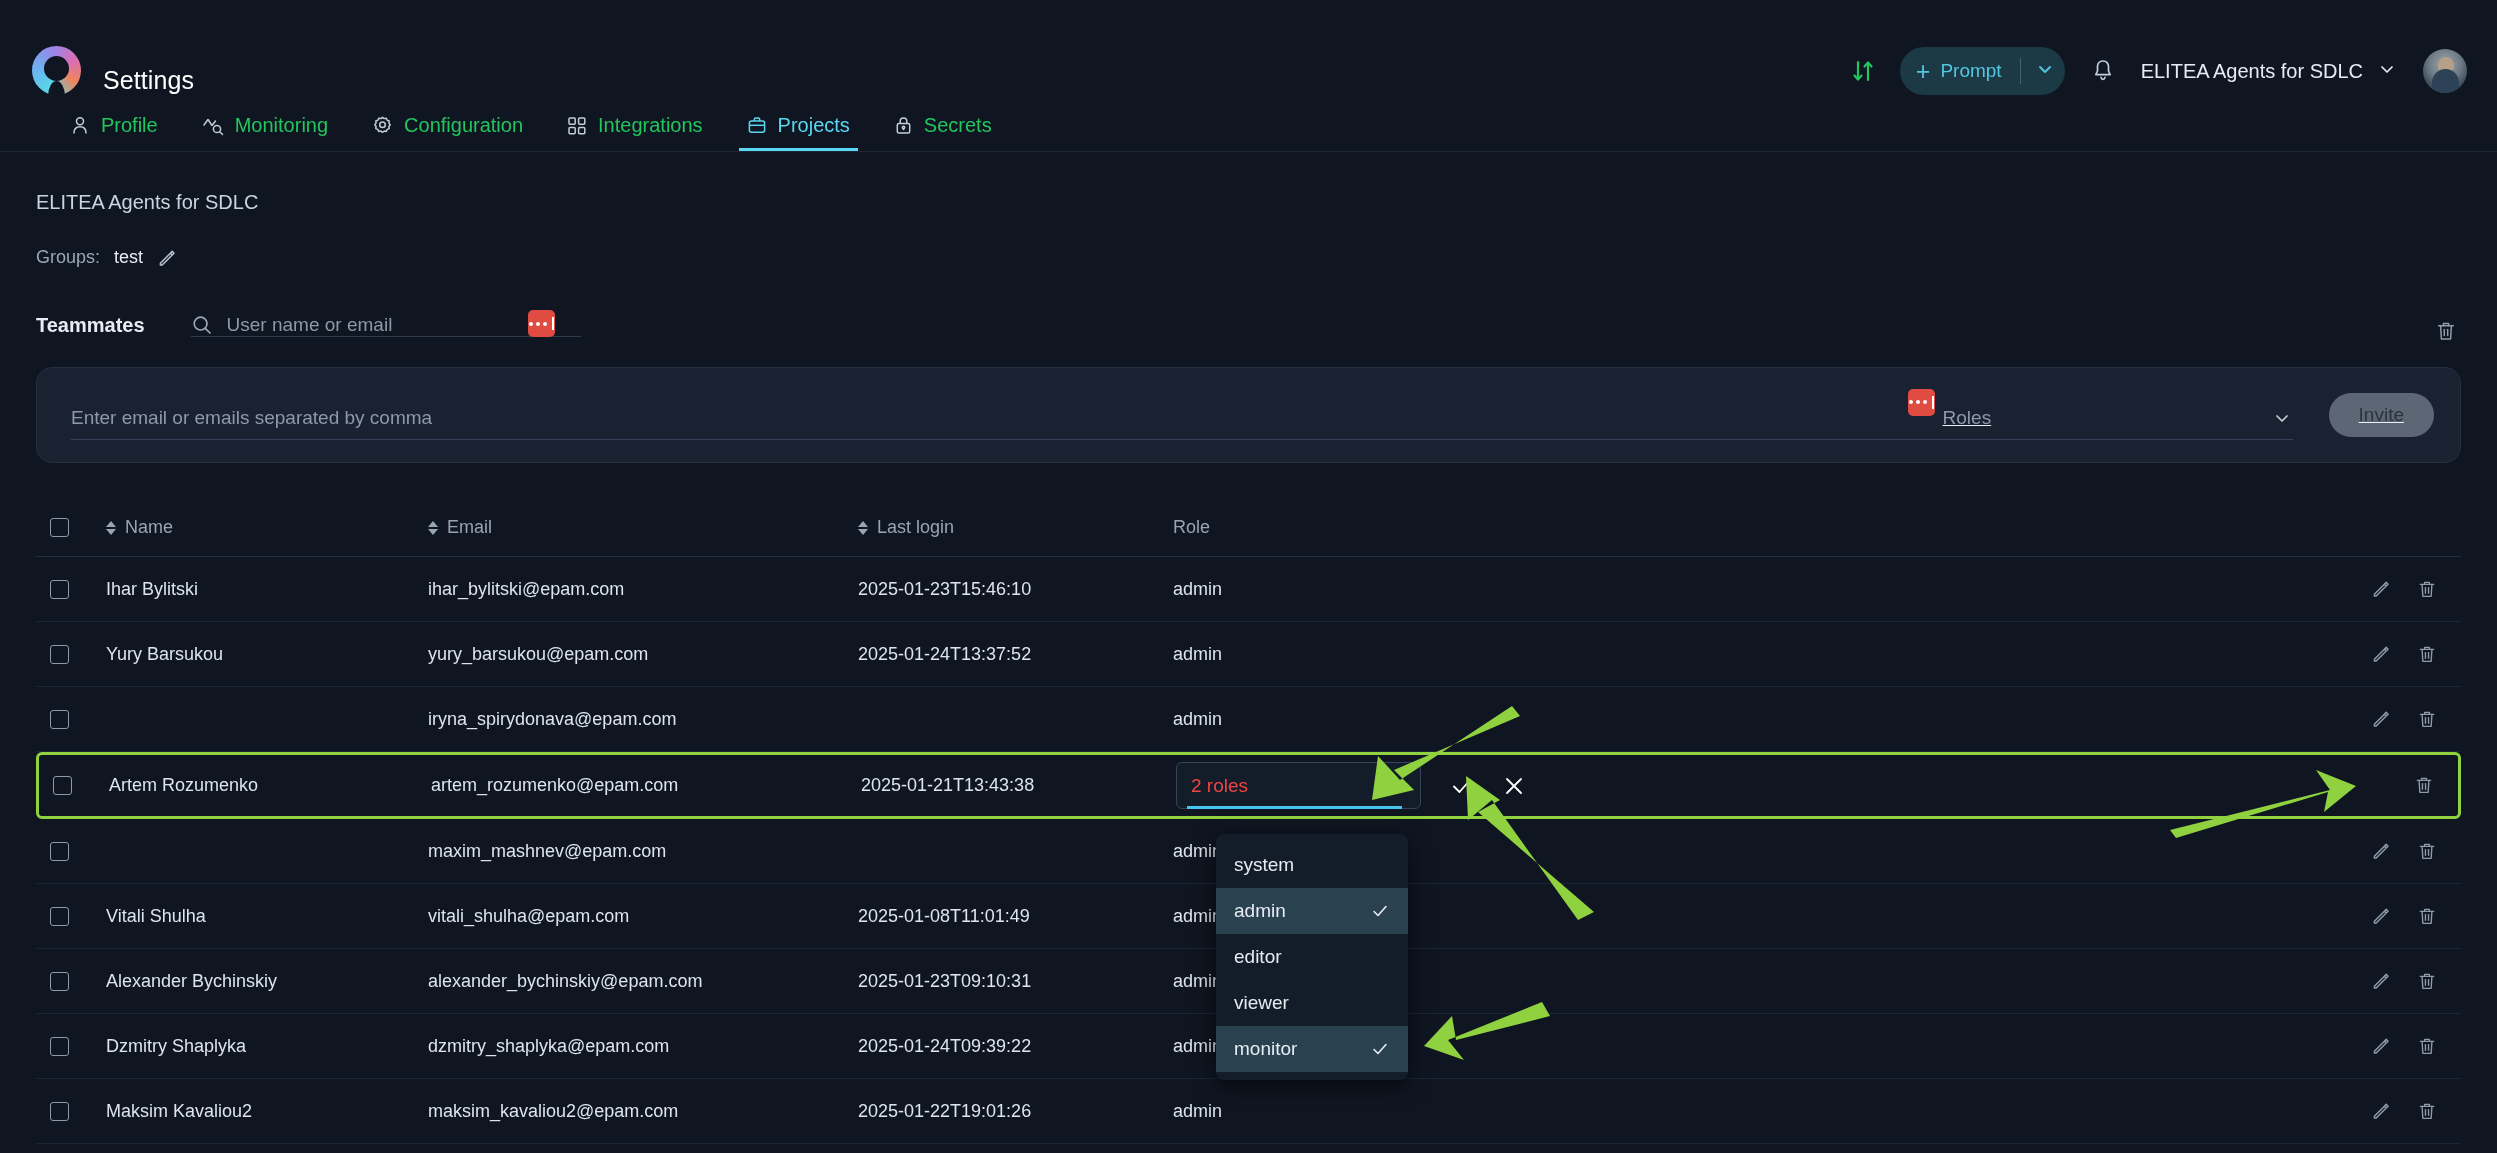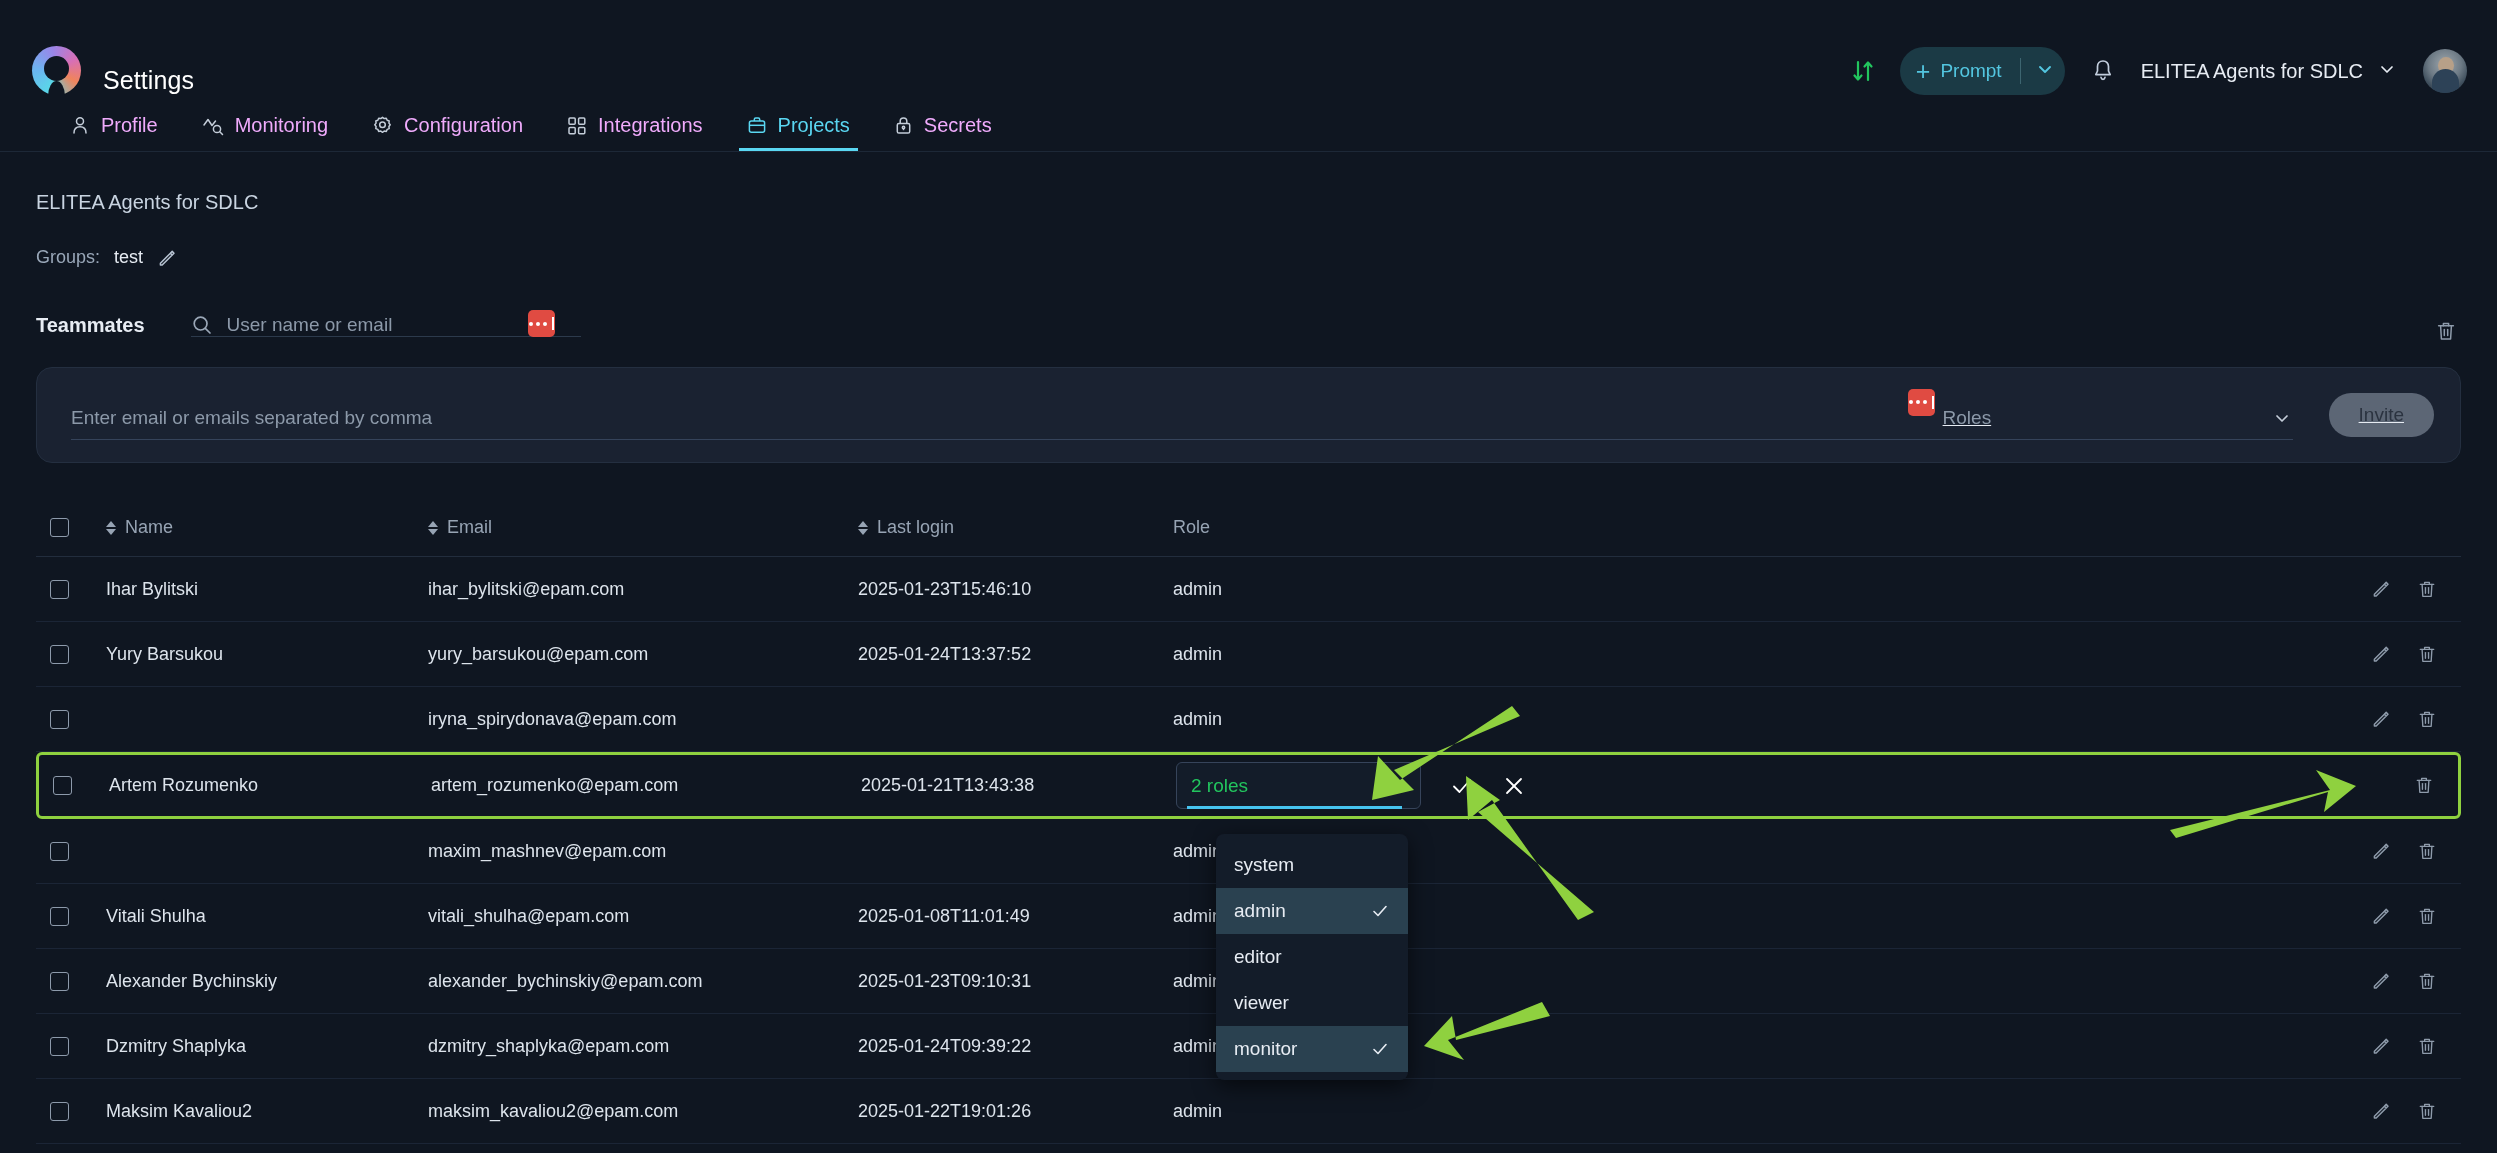--- a/index.html
+++ b/index.html
@@ -55,21 +55,21 @@
   }
   .avatar::before{
     content:""; position:absolute; left:15px; top:8px; width:16px; height:17px;
     border-radius:50%; background:#b7a088;
   }
 
   
   .tabs { display:flex; align-items:flex-end; gap:0; padding-left: 48px; height: 56px; background:#0f1621;}
   .tab {
     display:flex; align-items:center; gap:11px; padding: 0 22px 14px 22px;
-    font-size: 20px; color:#f0abfc; cursor:pointer; position:relative;
+    font-size: 20px; color:#22c55e; cursor:pointer; position:relative;
   }
   .tab.active { color:#5ad7f2; }
   .tab.active::after {
     content:""; position:absolute; left:14px; right:14px; bottom:0; height:3px; background:#5ad7f2;
   }
   .tab svg { display:block; }
 
   .divider-line { height:1px; background:#1d2837; width:100%; }
 
   
@@ -143,21 +143,21 @@
   .sorter .up { border-bottom:6px solid #97a4b4;}
   .sorter .dn { border-top:6px solid #97a4b4;}
   .hcell { display:flex; align-items:center; }
   .icon-btn { color:#8e9bab; cursor:pointer; display:flex; }
 
   
   .role-select {
     width: 245px; height: 47px; border:1px solid #36445a; border-radius:6px;
     display:flex; align-items:center; padding: 0 14px; position:relative; cursor:pointer; background:#131c29;
   }
-  .role-select .txt { color:#22c55e; font-size:19px; }
+  .role-select .txt { color:#ef4444; font-size:19px; }
   .role-select .chev { margin-left:auto; color:#b9c4d2; display:flex;}
   .role-select .underline { position:absolute; left:10px; right:18px; bottom:-1px; height:3px; background:#46c4ef;}
   .confirm-icons { display:flex; align-items:center; gap:26px; margin-left: 28px; }
   .confirm-icons span { cursor:pointer; color:#ffffff; display:flex;}
 
   
   .dropdown {
     position:absolute; left: 1216px; top: 834px; width: 192px;
     background:#131c29; border-radius:8px; box-shadow: 0 6px 22px rgba(0,0,0,.6);
     padding: 8px 0; z-index: 40; overflow:hidden;

